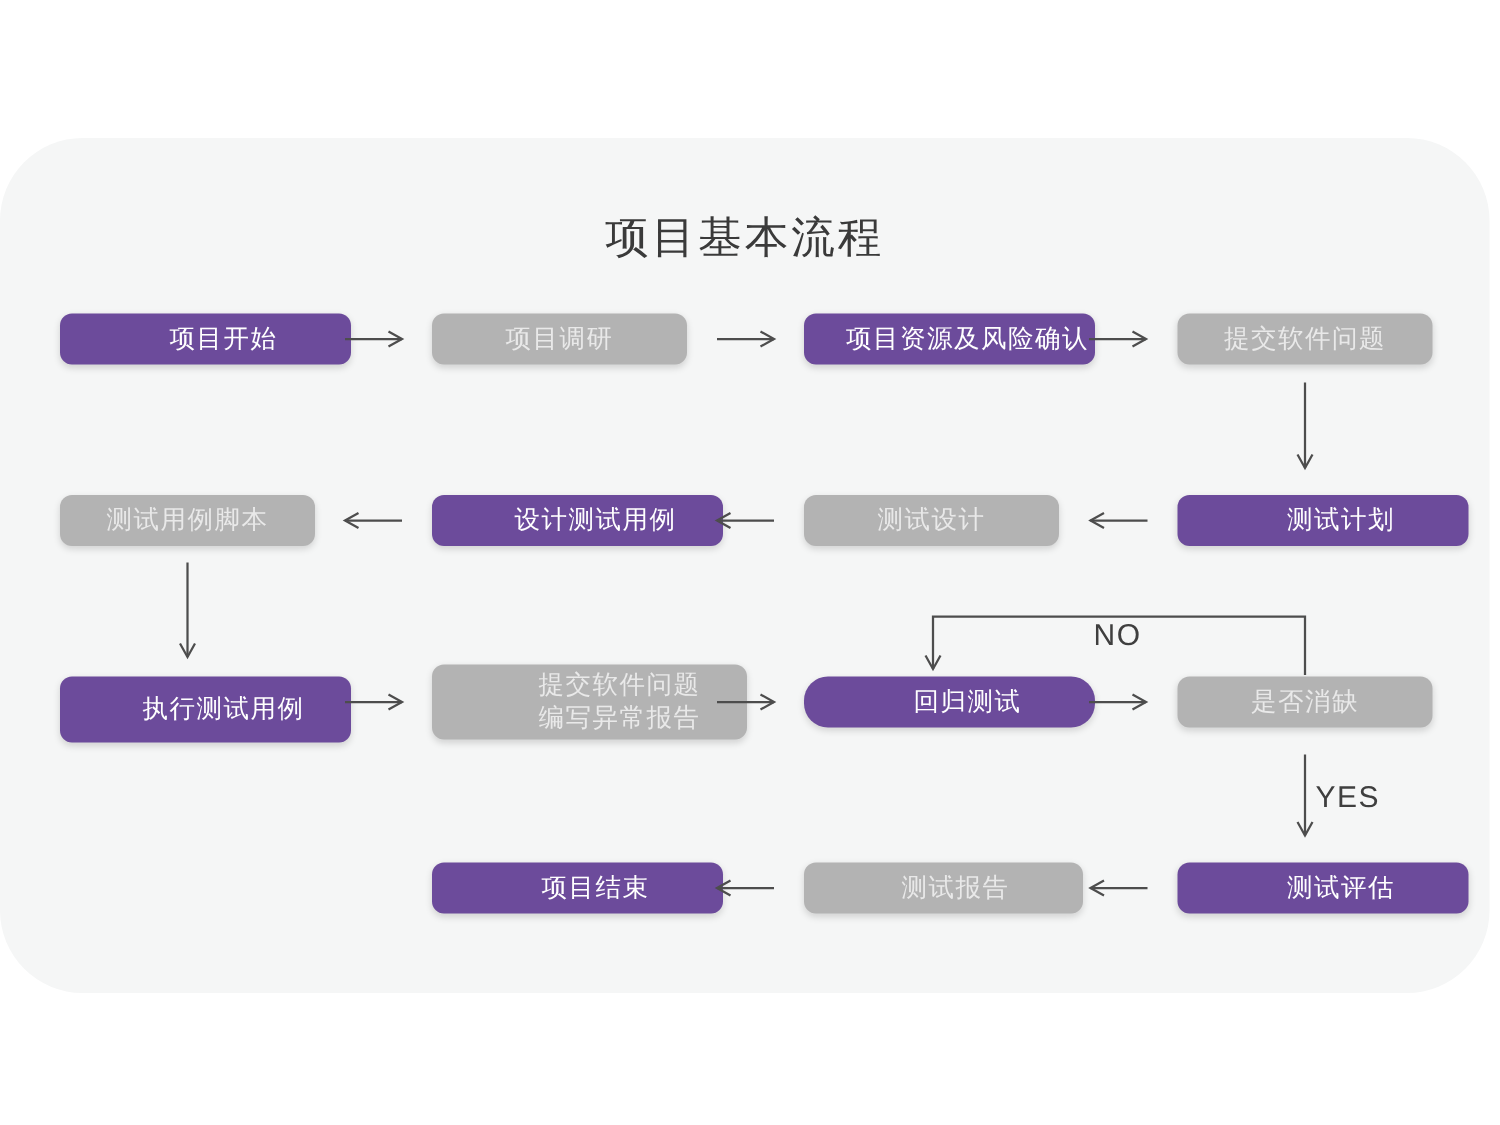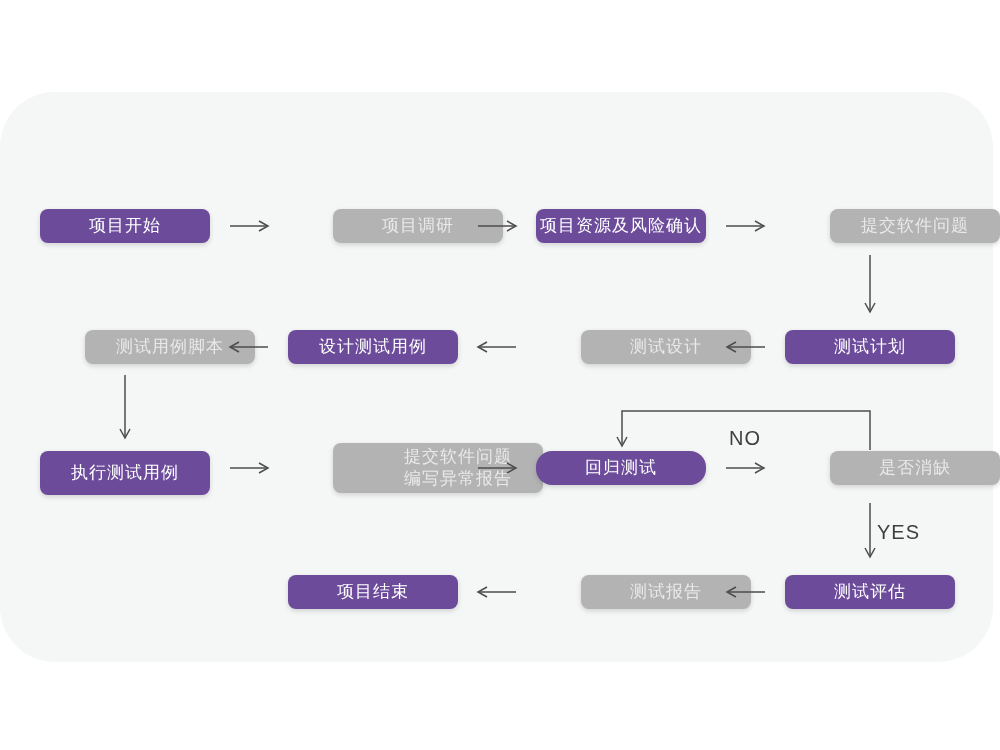--- a/index.html
+++ b/index.html
@@ -22,40 +22,41 @@
     color:var(--title_text,#3A3A3A);
   }
   .node{
     position:absolute;width:170px;
     display:flex;flex-direction:column;align-items:center;justify-content:center;
     border-radius:8px;
     font-size:17px;letter-spacing:1px;line-height:22px;
     box-shadow:0 2px 5px rgba(0,0,0,0.15);
     text-align:center;
   }
-  .node.purple{background:var(--purple,#6C4B9B);color:var(--box_text_purple,#FFFFFF);}
-  .node.gray{background:var(--gray,#B3B3B3);color:var(--box_text_gray,#E9E9E9);margin-left:45px;}
+  .node.purple{background:var(--purple,#6C4B9B);color:var(--box_text_purple,#FFFFFF);padding-left:24px;}
+  .node.gray{background:var(--gray,#B3B3B3);color:var(--box_text_gray,#E9E9E9);}
   svg.arrows{position:absolute;left:0;top:0;}
   .arrow{stroke:var(--arrow,#4D4D4D);stroke-width:1.5;fill:none;}
   #arrowhead path{stroke:var(--arrow,#4D4D4D);stroke-width:1.5;fill:none;}
   .edge-label{
     position:absolute;
     color:var(--edge_label_text,#3F3F3F);
     font-size:20px;letter-spacing:1px;
   }
-  .edge-label.no{left:713px;top:427px;width:64px;text-align:center;}
+  .edge-label.no{left:713px;top:413px;width:64px;text-align:center;}
   .edge-label.yes{left:877px;top:521px;}
 </style>
 </head>
 <body>
 
 <div class="stage">
 
   <div class="card"></div>
 
+  <div class="title">项目基本流程</div>
 
   <div id="nodes">
       <div class="node purple" style="left: 40px; top: 209px; height: 34px;">
         <div>项目开始</div>
       </div>
       <div class="node gray" style="left: 288px; top: 209px; height: 34px;">
         <div>项目调研</div>
       </div>
       <div class="node purple" style="left: 536px; top: 209px; height: 34px;">
         <div>项目资源及风险确认</div>
@@ -84,21 +85,21 @@
       </div>
       <div class="node purple" style="left: 536px; top: 451px; height: 34px; border-radius: 16px;">
         <div>回归测试</div>
       </div>
       <div class="node gray" style="left: 785px; top: 451px; height: 34px;">
         <div>是否消缺</div>
       </div>
       <div class="node purple" style="left: 288px; top: 575px; height: 34px; justify-content: center;">
         <div>项目结束</div>
       </div>
-      <div class="node gray" style="left: 536px; top: 575px; height: 34px;">
+      <div class="node gray" style="left: 536px; top: 575px; height: 34px; padding-left: 16px;">
         <div>测试报告</div>
       </div>
       <div class="node purple" style="left: 785px; top: 575px; height: 34px;">
         <div>测试评估</div>
       </div>
     </div>
 
   <svg class="arrows" width="1000" height="750" viewBox="0 0 1000 750">
     <defs>
       <marker id="arrowhead" markerUnits="userSpaceOnUse" markerWidth="16" markerHeight="16" refX="12" refY="7" orient="auto">

